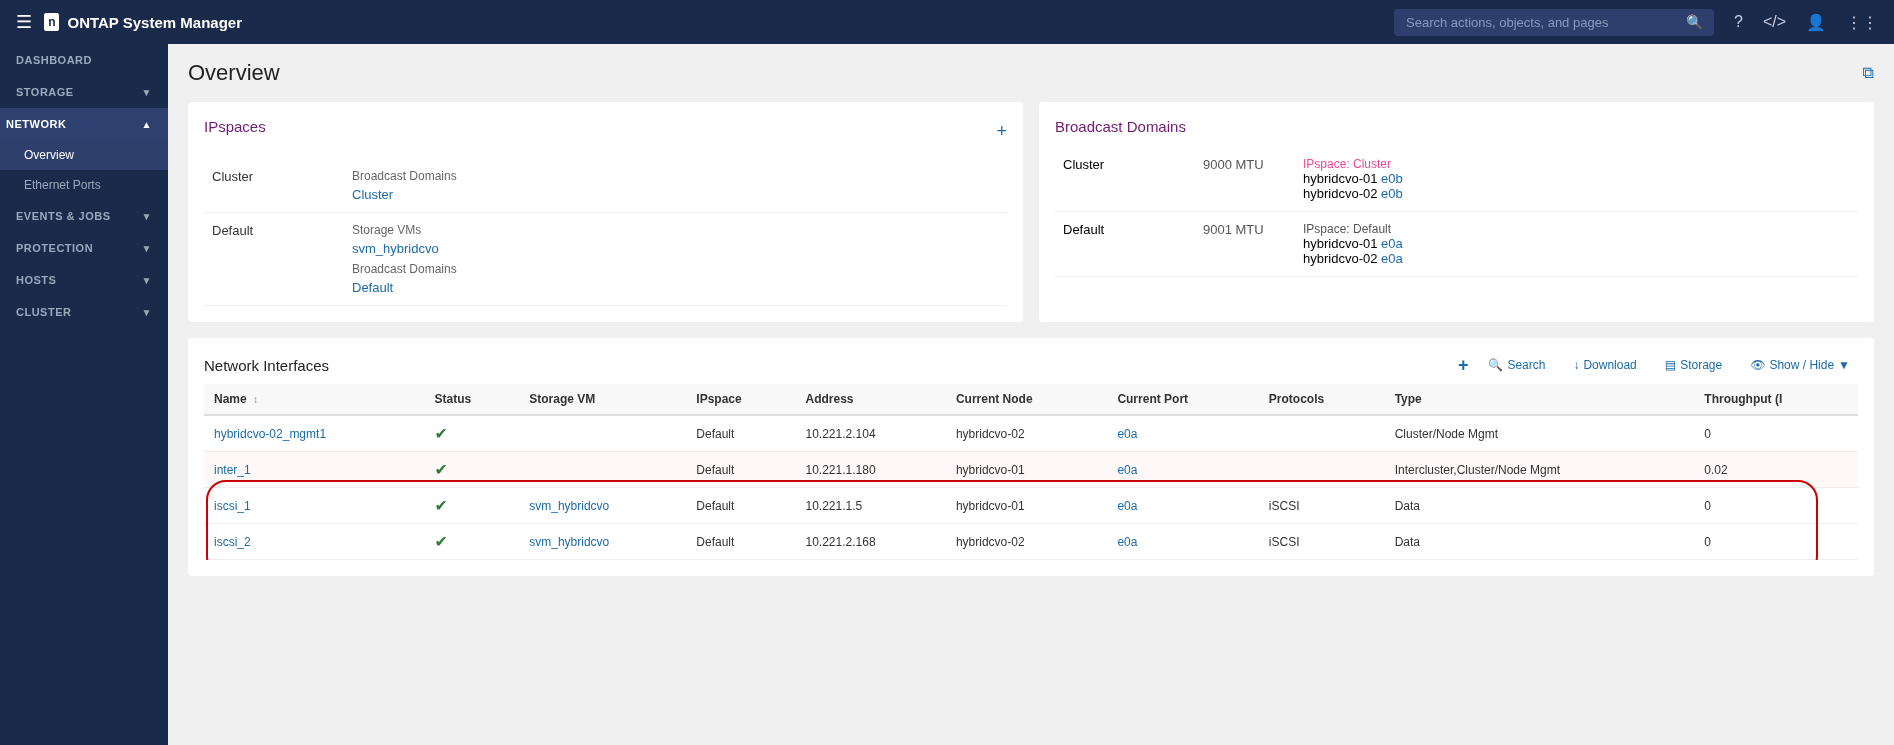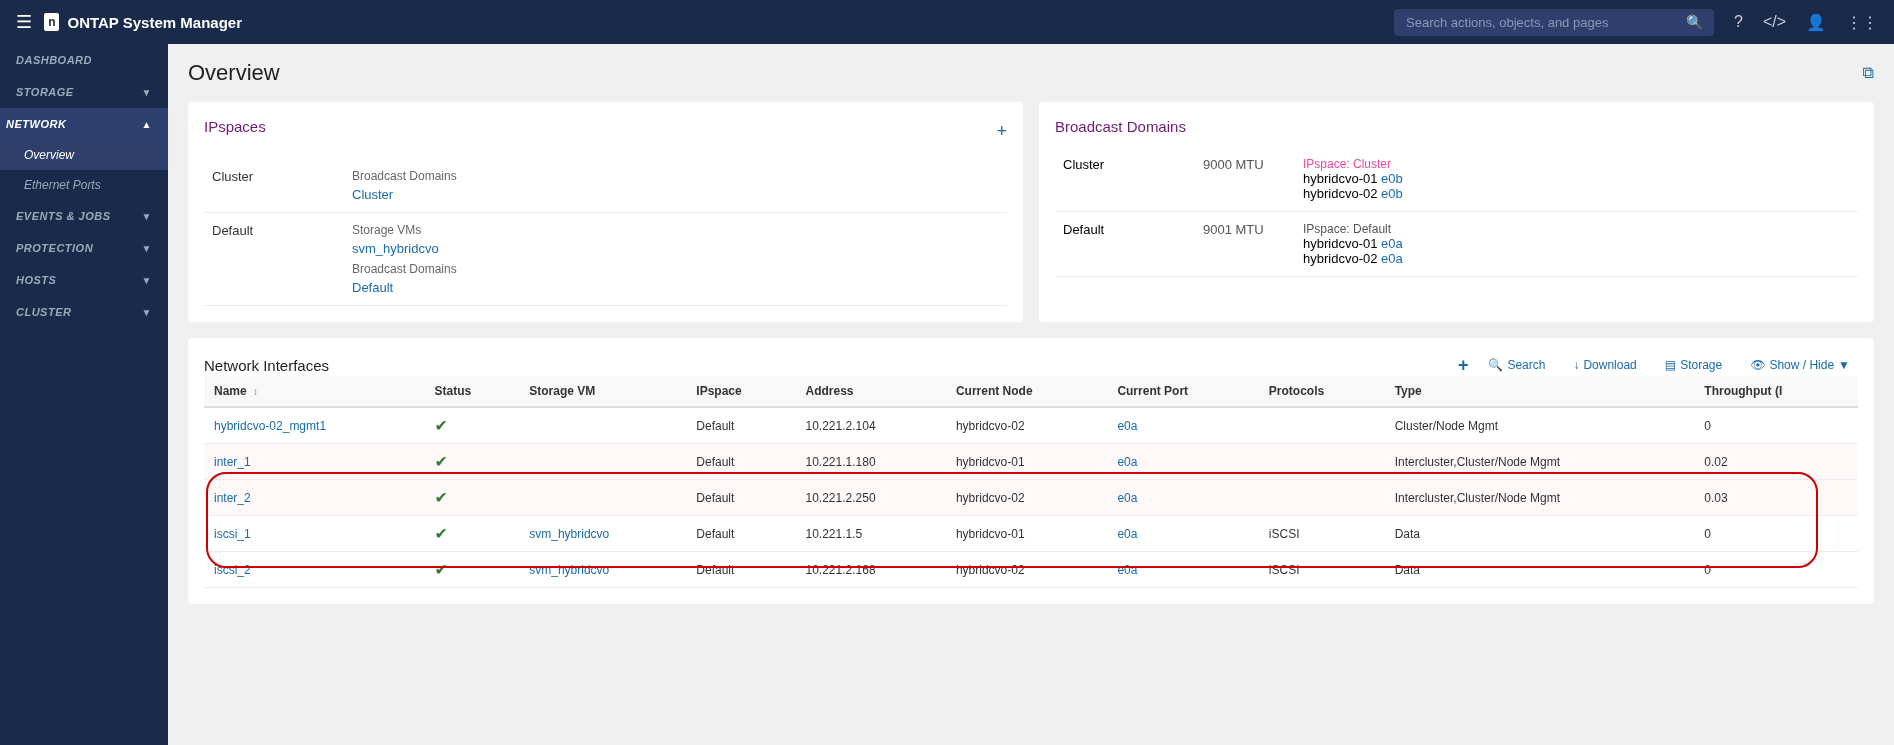--- a/index.html
+++ b/index.html
@@ -43,21 +43,20 @@
     
     .layout { display: flex; height: calc(100vh - 44px); }
 
     
     .sidebar {
       width: 168px;
       background: #1a2a4a;
       color: #cdd;
       flex-shrink: 0;
       overflow-y: auto;
-      font-style: italic;
     }
     .sidebar-item {
       padding: 10px 16px;
       font-size: 11px;
       font-weight: bold;
       letter-spacing: 0.5px;
       color: #9ab;
       cursor: pointer;
       display: flex;
       align-items: center;
@@ -113,21 +112,21 @@
     .ipspace-table td:last-child { color: #333; }
     .link { color: #1a6baa; cursor: pointer; text-decoration: none; }
 
     
     .bd-table { width: 100%; border-collapse: collapse; font-size: 13px; }
     .bd-table tr { border-bottom: 1px solid #eee; }
     .bd-table td { padding: 10px 8px; vertical-align: top; }
 
     
     .ni-section { background: white; border-radius: 4px; padding: 16px; }
-    .ni-header { display: flex; align-items: center; margin-bottom: 0; }
+    .ni-header { display: flex; align-items: center; margin-bottom: 8px; }
     .ni-title { font-size: 15px; font-weight: normal; color: #222; }
     .ni-actions { margin-left: auto; display: flex; align-items: center; gap: 12px; }
     .ni-action-btn {
       display: flex; align-items: center; gap: 4px;
       color: #1a6baa; font-size: 12px; cursor: pointer;
       background: none; border: none; padding: 4px 8px;
     }
     .ni-action-plus { color: #1a6baa; font-size: 18px; cursor: pointer; font-weight: bold; }
 
     
@@ -343,32 +342,20 @@
     <td><a class="link">inter_1</a></td>
     <td><span class="status-ok">✔</span></td>
     <td></td>
     <td>Default</td>
     <td>10.221.1.180</td>
     <td>hybridcvo-01</td>
     <td><a class="link">e0a</a></td>
     <td></td>
     <td>Intercluster,Cluster/Node Mgmt</td>
     <td>0.02</td>
-  </tr>
-              <tr class="row-highlighted">
-    <td><a class="link">inter_2</a></td>
-    <td><span class="status-ok">✔</span></td>
-    <td></td>
-    <td>Default</td>
-    <td>10.221.2.250</td>
-    <td>hybridcvo-02</td>
-    <td><a class="link">e0a</a></td>
-    <td></td>
-    <td>Intercluster,Cluster/Node Mgmt</td>
-    <td>0.03</td>
   </tr>
               <tr>
     <td><a class="link">iscsi_1</a></td>
     <td><span class="status-ok">✔</span></td>
     <td><a class="link">svm_hybridcvo</a></td>
     <td>Default</td>
     <td>10.221.1.5</td>
     <td>hybridcvo-01</td>
     <td><a class="link">e0a</a></td>
     <td>iSCSI</td>

